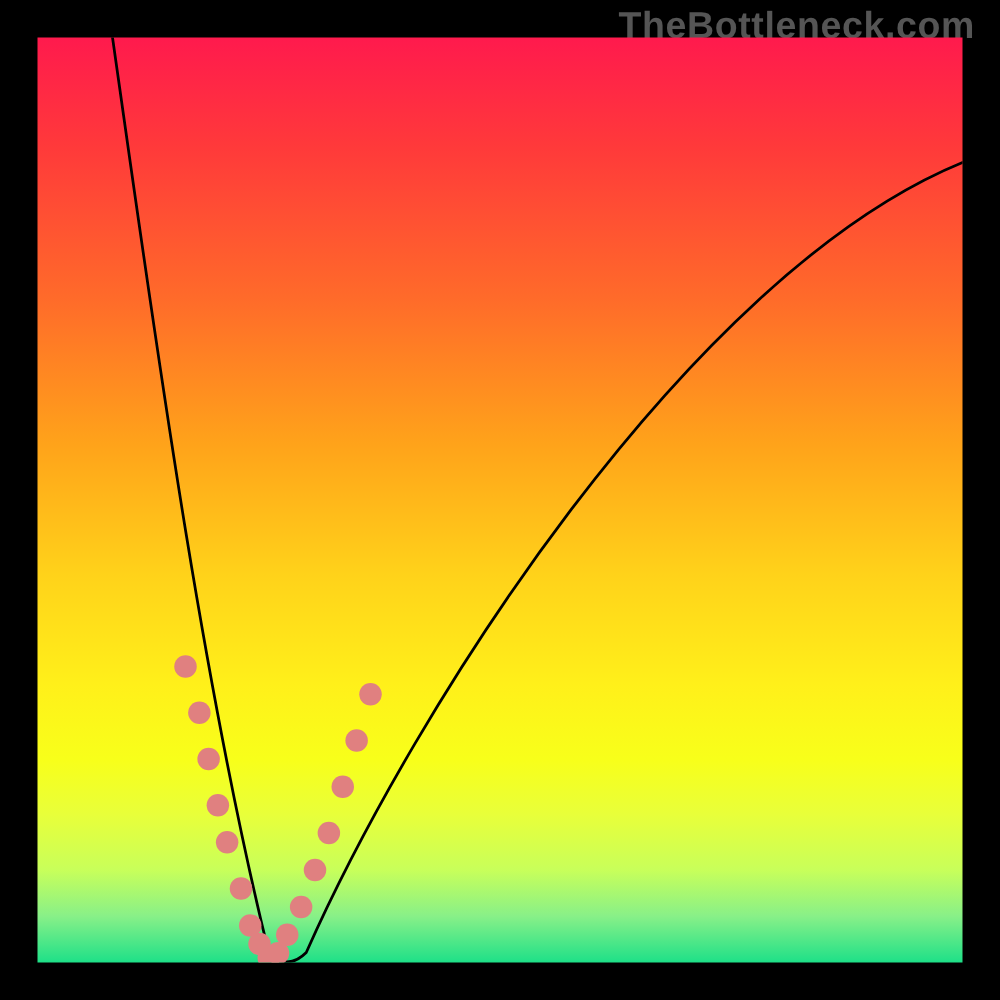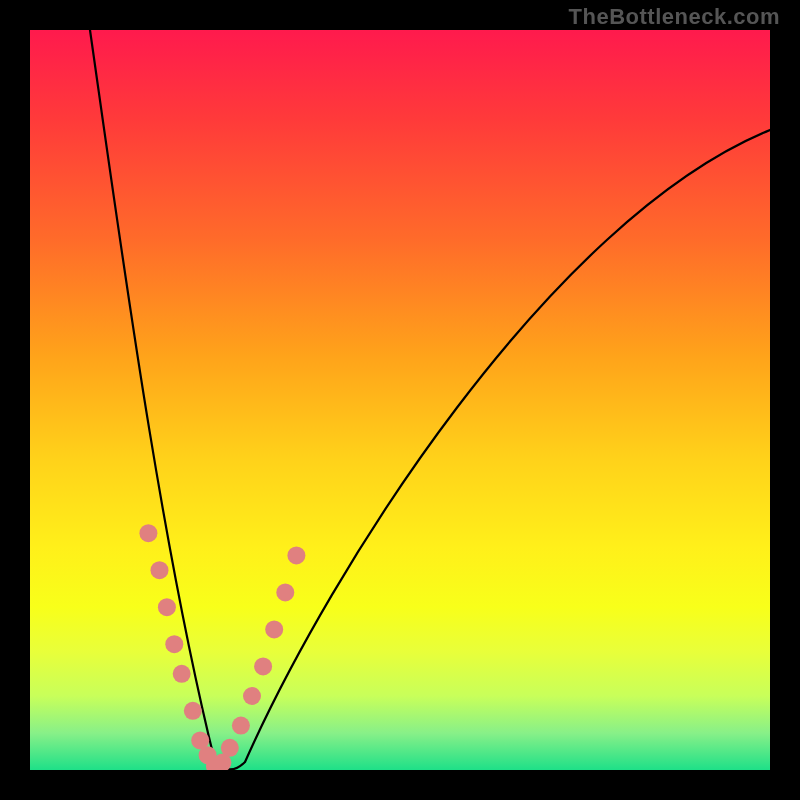--- a/index.html
+++ b/index.html
@@ -34,21 +34,21 @@
       #c8ff5a 90%,
       #88f088 95%,
       #1ee088 100%
     );
   }
   .watermark {
     position: absolute;
     top: 4px;
     right: 20px;
     font-family: Arial, Helvetica, sans-serif;
-    font-size: 22px;
+    font-size: 30px;
     font-weight: 600;
     color: #555;
     letter-spacing: 0.5px;
   }
   svg.curve {
     position: absolute;
     left: 0;
     top: 0;
     width: 740px;
     height: 740px;

